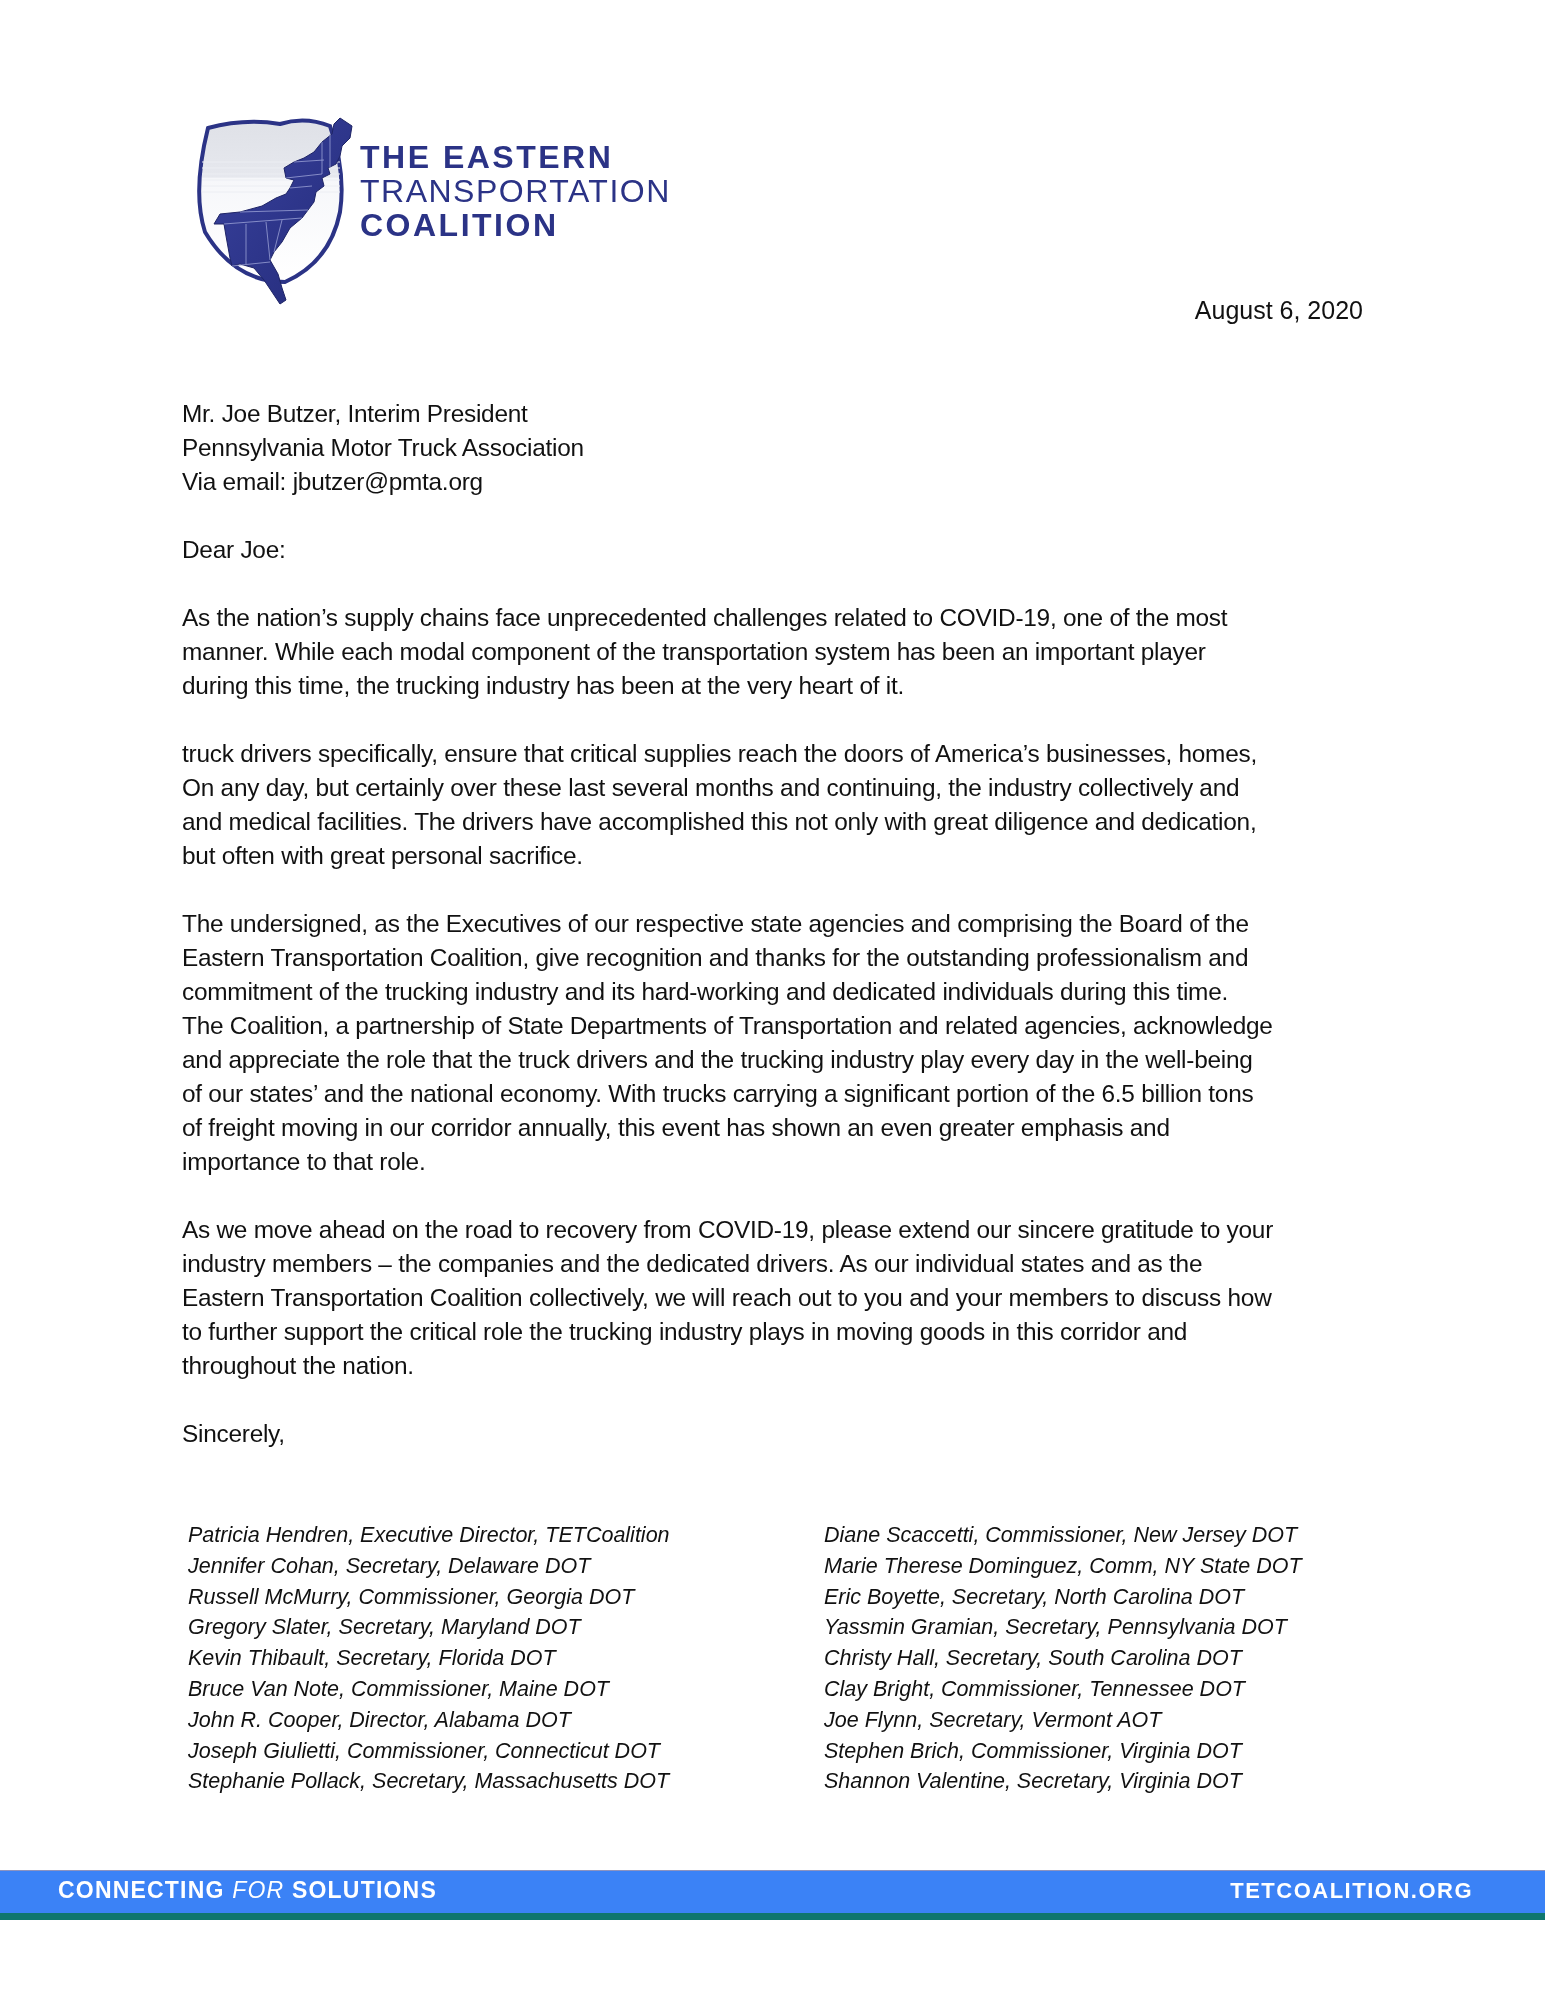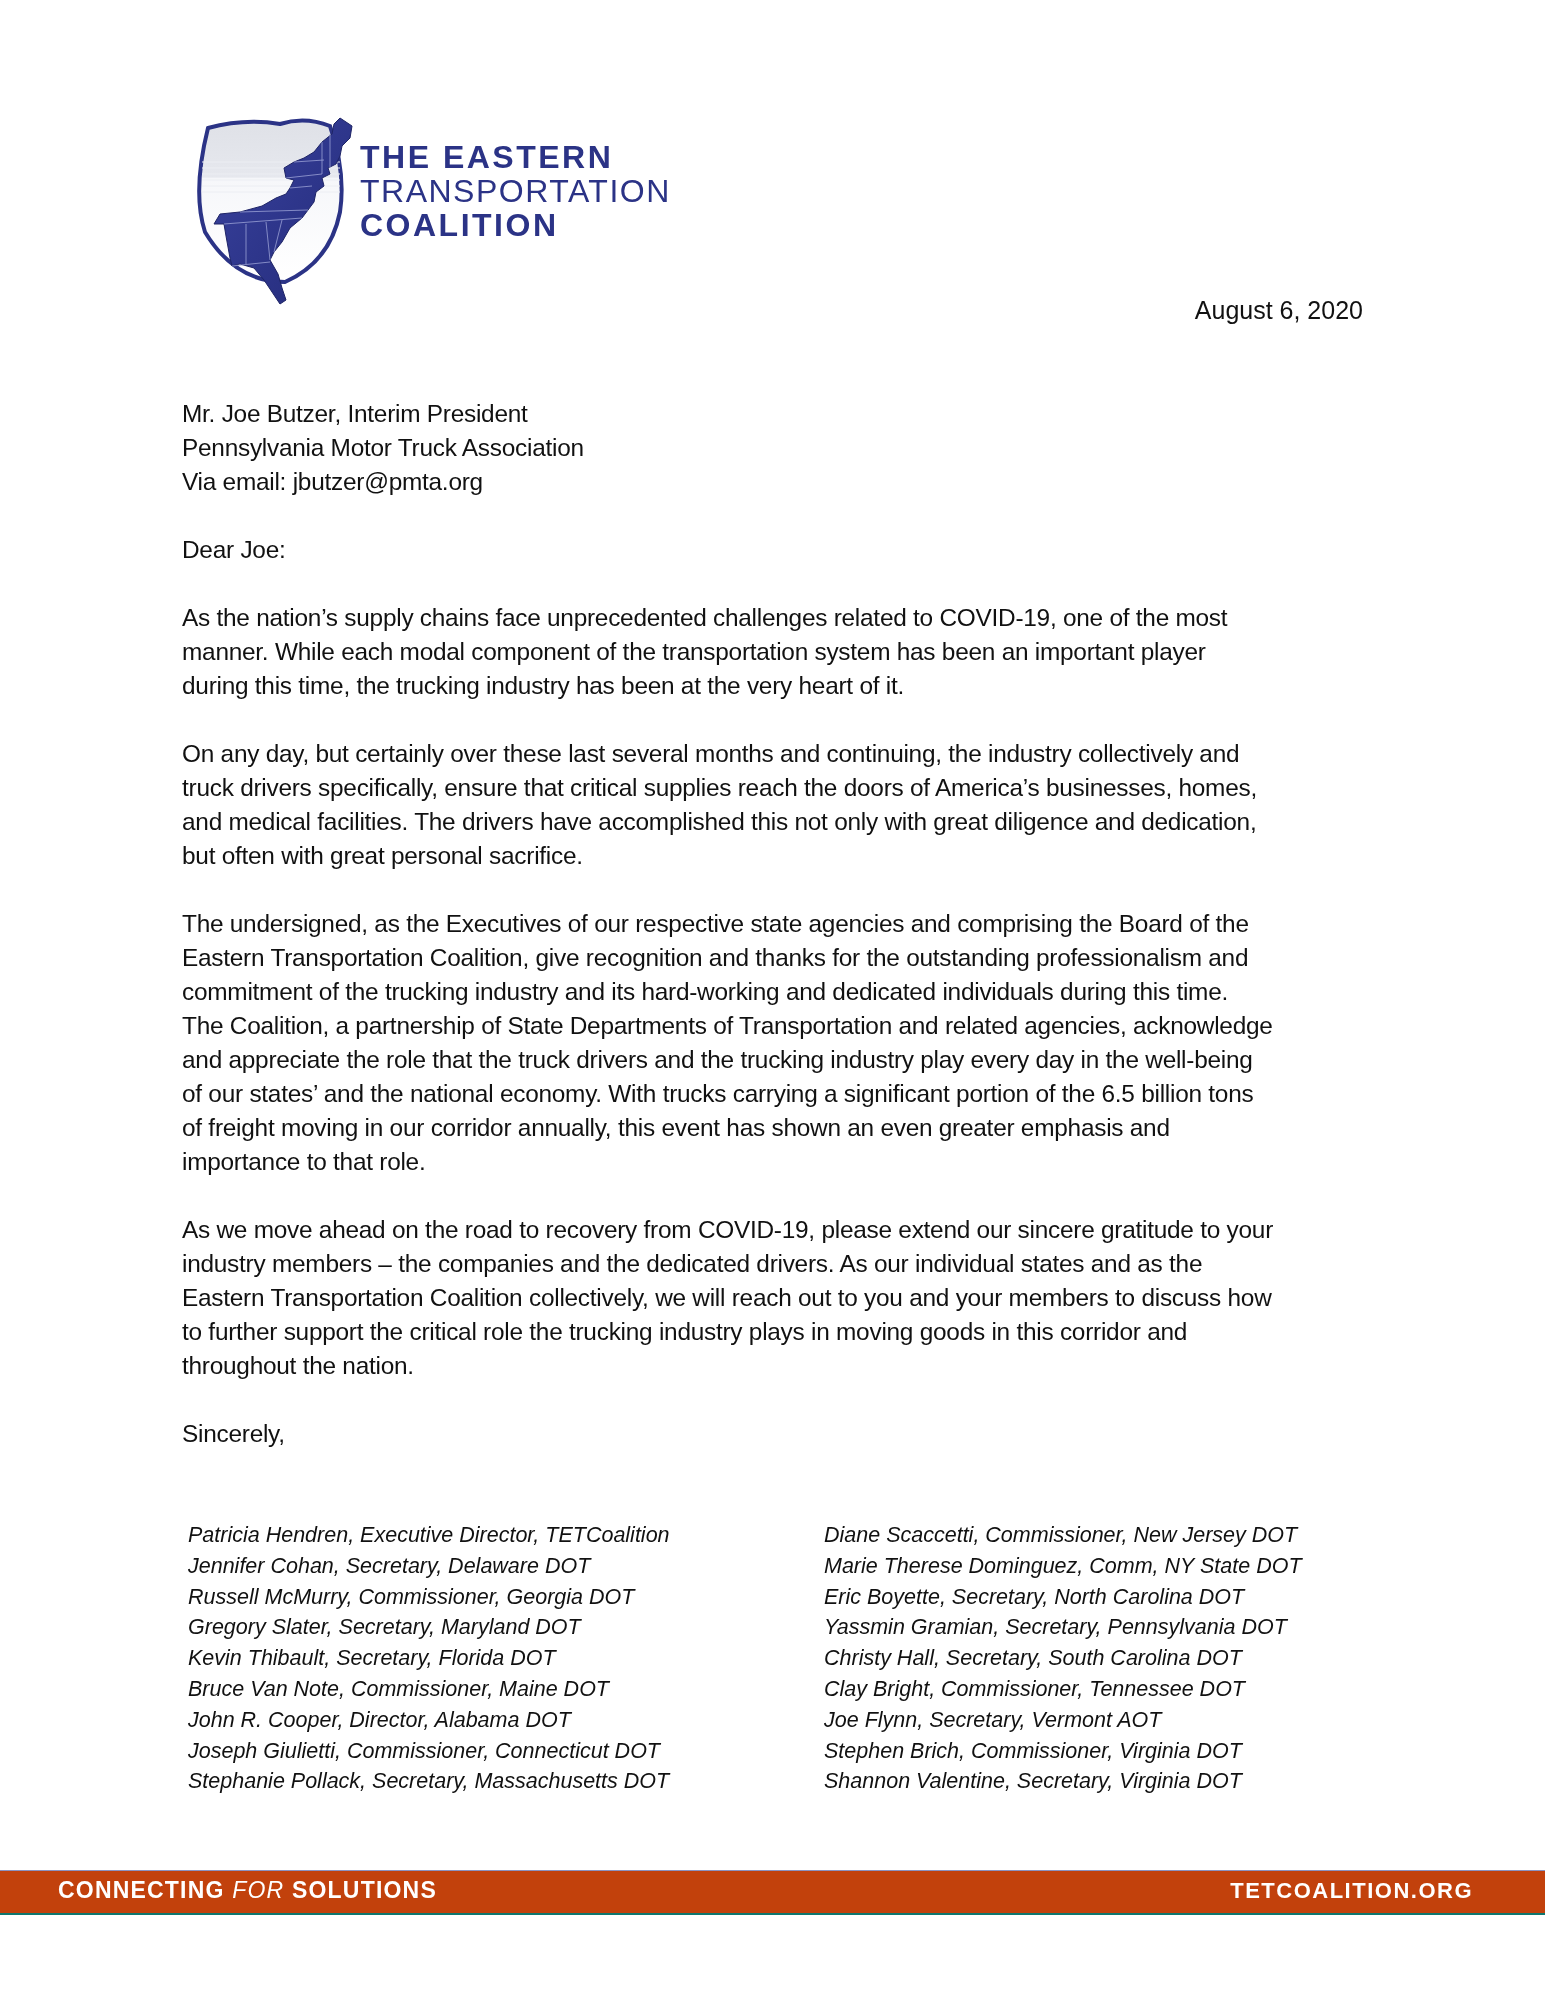--- a/index.html
+++ b/index.html
@@ -97,23 +97,23 @@
   .sig-col.right { left: 636px; }
   .sig { display: block; white-space: nowrap; }
 
   
   .footer-band {
     position: absolute;
     left: 0;
     top: 1870px;
     width: 1545px;
     height: 42px;
-    background: #c2410c;
+    background: #3b82f6;
     border-top: 1px solid #8c93c0;
-    border-bottom: 2px solid #0f766e;
+    border-bottom: 7px solid #0f766e;
   }
   .footer-left {
     position: absolute;
     left: 58px;
     top: 6px;
     color: #ffffff;
     font-weight: bold;
     font-size: 23px;
     letter-spacing: 1.2px;
     white-space: nowrap;
@@ -198,22 +198,22 @@
 
     <div class="salutation">Dear Joe:</div>
 
     <div class="para">
       <span class="ln">As the nation’s supply chains face unprecedented challenges related to COVID-19, one of the most</span>
       <span class="ln">manner. While each modal component of the transportation system has been an important player</span>
       <span class="ln">during this time, the trucking industry has been at the very heart of it.</span>
     </div>
 
     <div class="para">
+      <span class="ln">truck drivers specifically, ensure that critical supplies reach the doors of America’s businesses, homes,</span>
       <span class="ln">On any day, but certainly over these last several months and continuing, the industry collectively and</span>
-      <span class="ln">truck drivers specifically, ensure that critical supplies reach the doors of America’s businesses, homes,</span>
       <span class="ln">and medical facilities.  The drivers have accomplished this not only with great diligence and dedication,</span>
       <span class="ln">but often with great personal sacrifice.</span>
     </div>
 
     <div class="para">
       <span class="ln">The undersigned, as the Executives of our respective state agencies and comprising the Board of the</span>
       <span class="ln">Eastern Transportation Coalition, give recognition and thanks for the outstanding professionalism and</span>
       <span class="ln">commitment of the trucking industry and its hard-working and dedicated individuals during this time.</span>
       <span class="ln">The Coalition, a partnership of State Departments of Transportation and related agencies, acknowledge</span>
       <span class="ln">and appreciate the role that the truck drivers and the trucking industry play every day in the well-being</span>

